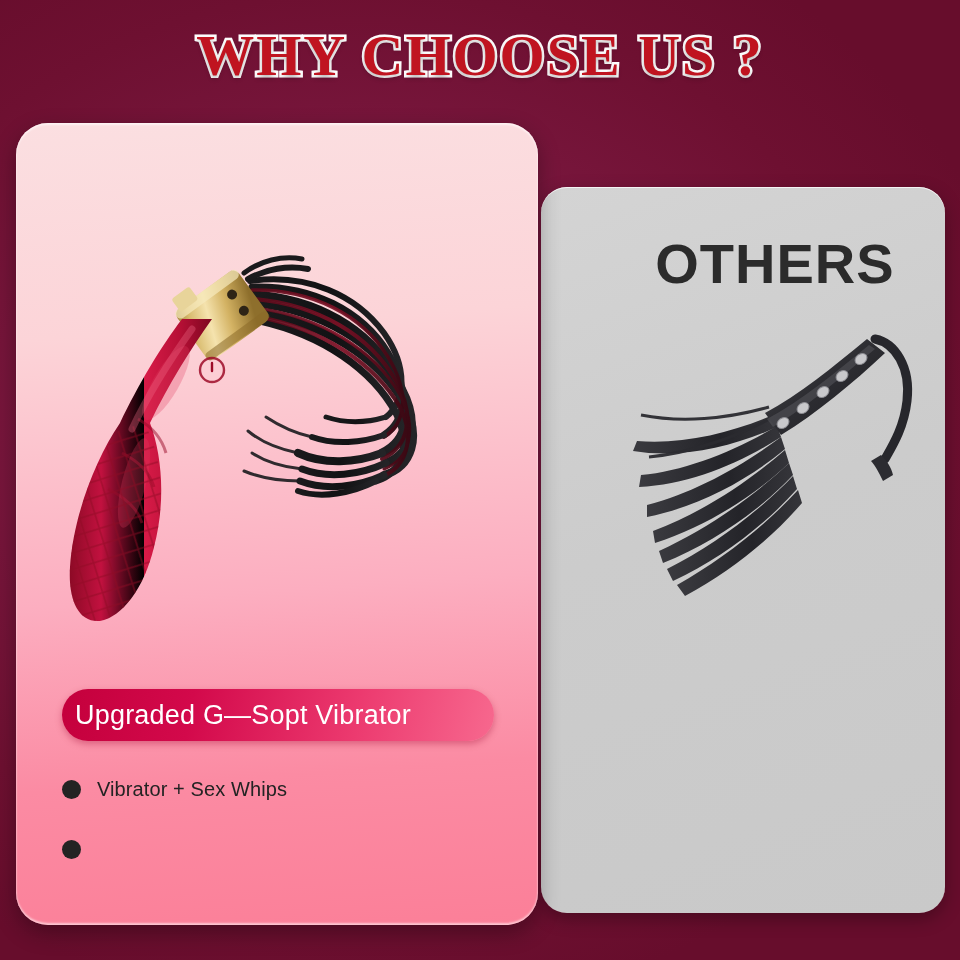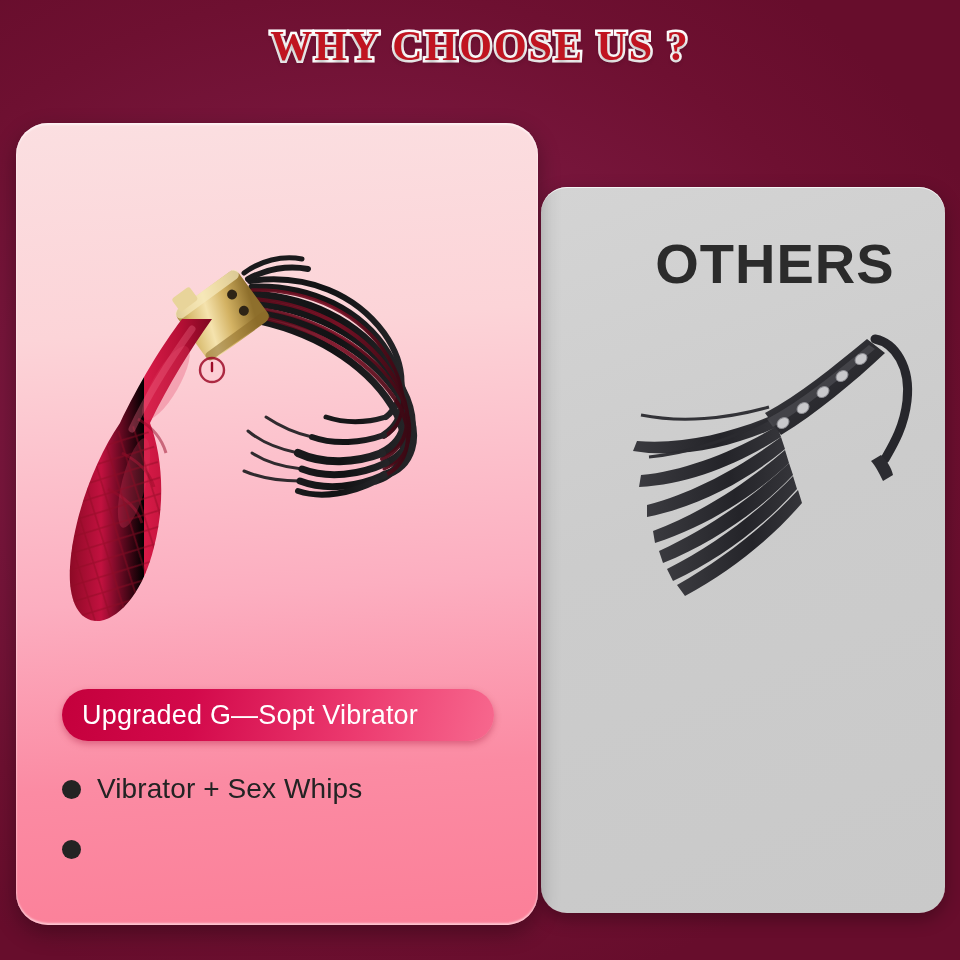--- a/index.html
+++ b/index.html
@@ -22,21 +22,21 @@
   }
 
   
   .title {
     position: absolute;
     top: 22px;
     left: 0;
     width: 960px;
     text-align: center;
     font-family: "Liberation Serif", "DejaVu Serif", serif;
-    font-size: 42px;
+    font-size: 58px;
     font-weight: bold;
     letter-spacing: 2px;
     color: #c01420;
     -webkit-text-stroke: 5px #ffffff;
     paint-order: stroke fill;
     text-shadow: 0 3px 5px rgba(0,0,0,0.28);
     white-space: nowrap;
   }
 
   
@@ -88,21 +88,21 @@
     height: 52px;
     border-radius: 26px;
     background: linear-gradient(100deg, #c4003c 0%, #d3094b 30%, #ec3a6f 68%, #f7688e 100%);
     box-shadow: 0 3px 7px rgba(160,0,45,0.35);
     display: flex;
     align-items: center;
   }
   .badge-text {
     color: #ffffff;
     font-size: 27px;
-    padding-left: 20px;
+    padding-left: 13px;
     letter-spacing: 0.2px;
     white-space: nowrap;
   }
 
   
   .bullets { position: absolute; }
   .bullets-ours { left: 46px; top: 636px; width: 470px; }
 
   .bullet-row {
     display: flex;
@@ -112,21 +112,21 @@
 
   .dot {
     width: 19px;
     height: 19px;
     border-radius: 50%;
     background: #232323;
     flex: 0 0 auto;
     margin-right: 16px;
   }
   .bullet-label {
-    font-size: 28px;
+    font-size: 20px;
     color: #232323;
     white-space: nowrap;
     letter-spacing: 0.1px;
   }
 
   
   svg { display: block; }
 </style>
 </head>
 <body>

